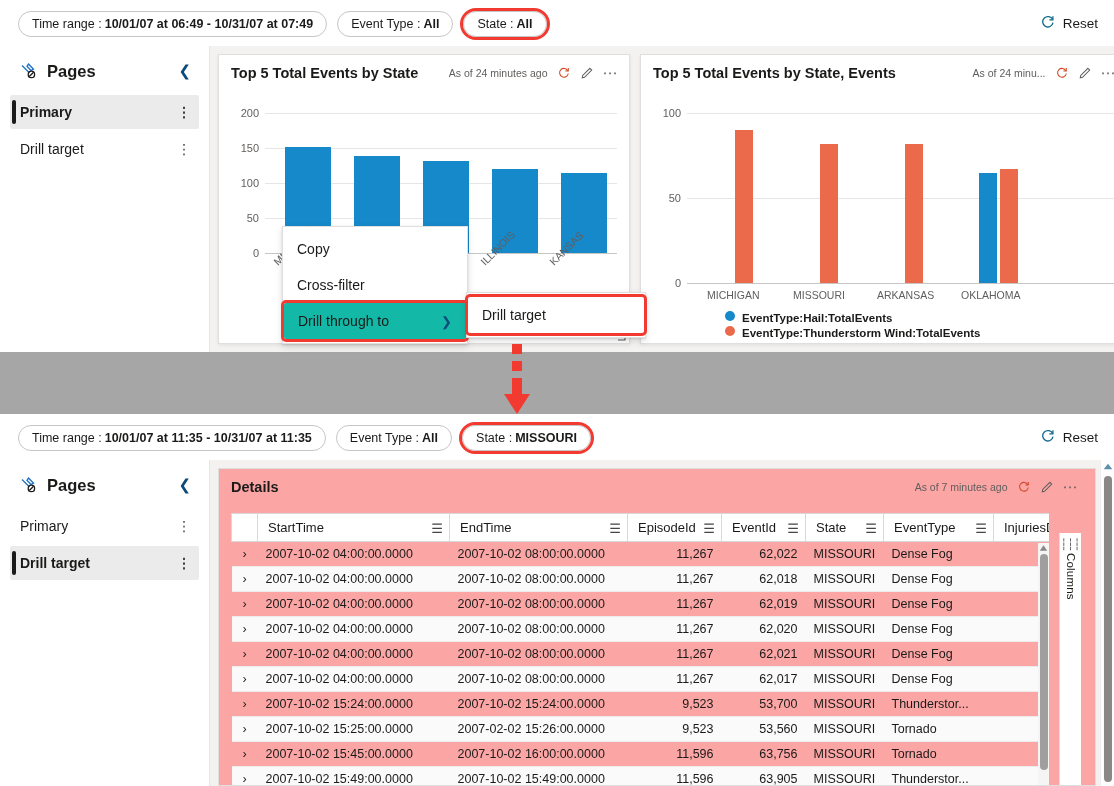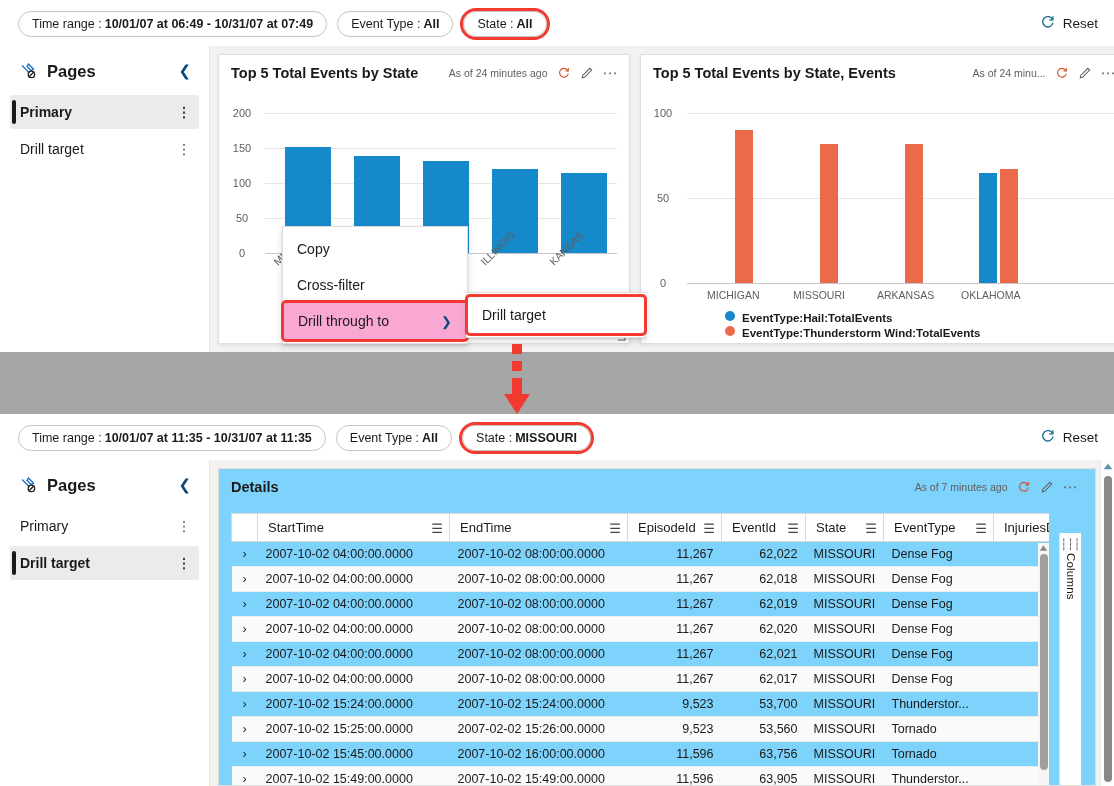--- a/index.html
+++ b/index.html
@@ -76,52 +76,52 @@
   .tile-head { display:flex; align-items:center; padding:10px 10px 2px 12px; gap:8px; }
   .tile-title { font-size:14.5px; font-weight:700; color:#1b1a19; white-space:nowrap; }
   .tile-meta { margin-left:auto; display:flex; align-items:center; gap:9px; color:#605e5c; font-size:10.5px; white-space:nowrap;}
   .tile-meta .ic { color:#605e5c; display:inline-flex; }
   .tile-meta .ic svg{ width:14px; height:14px; }
   .tile-dots { font-size:15px; letter-spacing:1.5px; color:#605e5c; line-height:8px; }
   .resize-grip { position:absolute; right:3px; bottom:2px; width:9px; height:9px; }
 
   
   .chart { position:relative; }
-  .axis-label { position:absolute; font-size:11px; color:#605e5c; text-align:center; }
+  .axis-label { position:absolute; font-size:11px; color:#605e5c; text-align:right; }
   .gridline { position:absolute; height:1px; background:#e6e6e6; }
   .bar { position:absolute; bottom:0; }
   .catlabel { position:absolute; font-size:10.5px; color:#605e5c; white-space:nowrap; }
   .legend { position:absolute; font-size:11.5px; font-weight:700; color:#1b1a19; }
   .legend div { display:flex; align-items:flex-start; gap:7px; line-height:15px; }
   .legend .dot { width:10px; height:10px; border-radius:50%; display:inline-block; }
 
   
   .ctxmenu {
     position:absolute; background:#fff; border:1px solid #e1dfdd;
     box-shadow:0 3.2px 7.2px rgba(0,0,0,.13),0 0.6px 1.8px rgba(0,0,0,.11);
     z-index:40; padding:4px 0;
   }
   .ctxitem {
     display:flex; align-items:center; height:36px; padding:0 14px;
     font-size:14px; color:#1b1a19; cursor:pointer; white-space:nowrap;
   }
   .ctxitem .chev { margin-left:auto; color:#0b4a7a; font-size:13px; padding-left:18px; }
-  .ctxitem.hl { background:#f9a8d4; }
+  .ctxitem.hl { background:#14b8a6; }
   .submenu {
     position:absolute; background:#fff; border:1px solid #e1dfdd; z-index:41;
     box-shadow:0 3.2px 7.2px rgba(0,0,0,.13),0 0.6px 1.8px rgba(0,0,0,.11);
     padding:4px 0;
   }
 
   
   .gap-band { position:absolute; left:0; width:1114px; background:#a6a6a6; }
   .arrow-wrap { position:absolute; z-index:60; }
 
   
-  .details-tile { flex:1; background:#7dd3fc; border:1px solid #e1dfdd; position:relative; overflow:hidden; }
+  .details-tile { flex:1; background:#fca5a5; border:1px solid #e1dfdd; position:relative; overflow:hidden; }
   table.grid { border-collapse:collapse; width:100%; table-layout:fixed; font-size:12.5px; }
   table.grid th {
     font-weight:400; color:#1b1a19; font-size:13px;
     text-align:left; padding:6px 6px 6px 10px; height:28px;
     border:1px solid #d9d9d9; background:#fff; position:relative;
   }
   table.grid th .hm { position:absolute; right:6px; top:50%; transform:translateY(-50%); color:#444; }
   table.grid td {
     padding:4px 8px; height:25px; border-bottom:1px solid #ececec;
     color:#1b1a19; white-space:nowrap; overflow:hidden; text-overflow:ellipsis;

